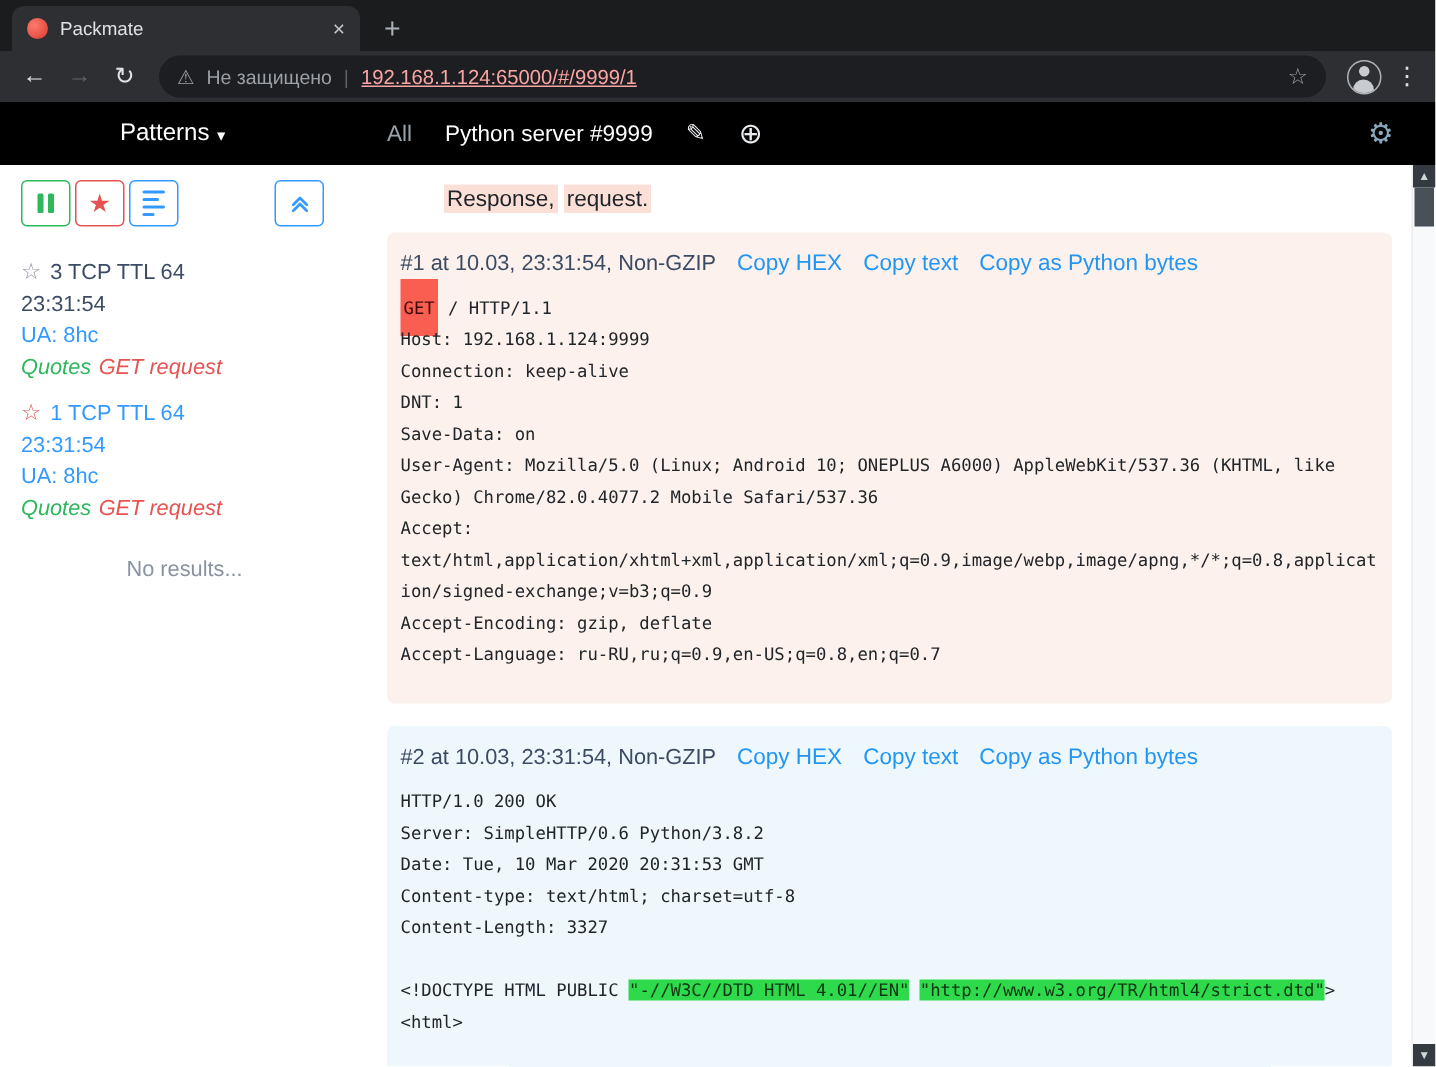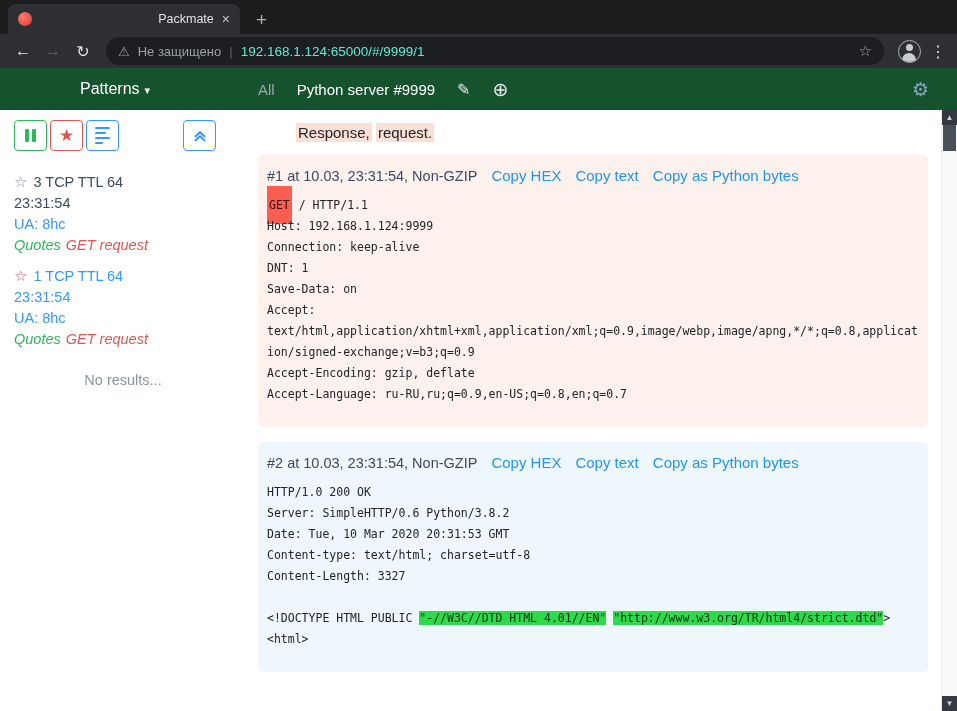--- a/index.html
+++ b/index.html
@@ -5,42 +5,42 @@
   *{margin:0;padding:0;box-sizing:border-box;}
   html,body{width:957px;height:711px;overflow:hidden;background:#fff;
     font-family:"Liberation Sans",sans-serif;}
 
   
   .tabstrip{height:34px;background:#1b1c1e;display:flex;align-items:flex-end;padding-left:8px;}
   .tab{width:232px;height:30px;background:#2d2f33;border-radius:8px 8px 0 0;
     display:flex;align-items:center;padding:0 10px;gap:8px;}
   .favicon{width:14px;height:14px;border-radius:50%;flex:none;
     background:radial-gradient(circle at 35% 35%,#ff7a6e,#d93a2e);}
-  .tab-title{color:#dfe1e5;font-size:12.5px;flex:1;white-space:nowrap;overflow:hidden;text-align:right;}
+  .tab-title{color:#dfe1e5;font-size:12.5px;flex:1;white-space:nowrap;overflow:hidden;}
   .tab-close{color:#c3c7cb;font-size:14px;}
   .newtab{color:#aab0b6;font-size:19px;margin:0 0 5px 16px;line-height:1;}
   .toolbar{height:34px;background:#2d2f33;display:flex;align-items:center;padding:0 8px;}
   .navbtn{color:#dfe1e5;font-size:16px;width:30px;text-align:center;}
   .navbtn.disabled{color:#5f6368;}
   .omnibox{flex:1;height:28px;background:#1d1e21;border-radius:14px;display:flex;
     align-items:center;padding:0 12px;margin:0 8px;color:#9aa0a6;font-size:13px;gap:8px;}
   .omni-warning{font-size:13px;color:#9aa0a6;}
   .omni-sep{color:#5f6368;}
-  .omnibox .url{color:#5eead4;font-size:13.5px;flex:1;white-space:nowrap;overflow:hidden;}
+  .omnibox .url{color:#fca5a5;font-size:13.5px;flex:1;white-space:nowrap;overflow:hidden;text-decoration:underline;}
   .omni-star{color:#9aa0a6;font-size:15px;}
   .avatar{width:23px;height:23px;border-radius:50%;border:1.5px solid #aeb3b9;
     position:relative;overflow:hidden;margin:0 6px;}
   .avatar::before{content:"";position:absolute;left:6.5px;top:3.5px;width:7px;height:7px;
     border-radius:50%;background:#c8ccd0;}
   .avatar::after{content:"";position:absolute;left:3px;top:12.5px;width:14px;height:9px;
     border-radius:7px 7px 0 0;background:#c8ccd0;}
   .menu-dots{color:#dfe1e5;font-size:16px;width:22px;text-align:center;}
 
   
-  .navbar{height:42px;background:#14532d;display:flex;align-items:center;position:relative;}
+  .navbar{height:42px;background:#000000;display:flex;align-items:center;position:relative;}
   .patterns{color:#fff;font-size:16px;margin-left:80px;display:flex;align-items:center;gap:5px;}
   .patterns .caret{font-size:11px;position:relative;top:1px;}
   .navtabs{position:absolute;left:258px;display:flex;align-items:center;gap:22px;}
   .nav-all{color:#9ba3aa;font-size:15px;}
   .nav-active{color:#fff;font-size:15px;}
   .nav-edit{color:#e9ecef;font-size:16px;}
   .nav-add{color:#e9ecef;font-size:19px;line-height:1;}
   .nav-gear{margin-left:auto;margin-right:28px;color:#8aa7bd;font-size:19px;}
 
   
@@ -180,20 +180,21 @@
     <div class="legend" id="legend"><span class="hl-pink">Response,</span><span> </span><span class="hl-pink">request.</span></div>
     <div id="packets">
         <div class="packet request">
           <div class="p-head"><span class="p-id">#1 at 10.03, 23:31:54, Non-GZIP</span><a class="p-link" href="#">Copy HEX</a><a class="p-link" href="#">Copy text</a><a class="p-link" href="#">Copy as Python bytes</a></div>
           <div class="p-body">
             <div class="p-line"><span class="hl-red">GET</span><span> / HTTP/1.1</span></div>
             <div class="p-line">Host: 192.168.1.124:9999</div>
             <div class="p-line">Connection: keep-alive</div>
             <div class="p-line">DNT: 1</div>
             <div class="p-line">Save-Data: on</div>
+            <div class="p-line">User-Agent: Mozilla/5.0 (Linux; Android 10; ONEPLUS A6000) AppleWebKit/537.36 (KHTML, like Gecko) Chrome/82.0.4077.2 Mobile Safari/537.36</div>
             <div class="p-line">Accept: text/html,application/xhtml+xml,application/xml;q=0.9,image/webp,image/apng,*/*;q=0.8,application/signed-exchange;v=b3;q=0.9</div>
             <div class="p-line">Accept-Encoding: gzip, deflate</div>
             <div class="p-line">Accept-Language: ru-RU,ru;q=0.9,en-US;q=0.8,en;q=0.7</div>
           </div>
         </div>
         <div class="packet response">
           <div class="p-head"><span class="p-id">#2 at 10.03, 23:31:54, Non-GZIP</span><a class="p-link" href="#">Copy HEX</a><a class="p-link" href="#">Copy text</a><a class="p-link" href="#">Copy as Python bytes</a></div>
           <div class="p-body">
             <div class="p-line">HTTP/1.0 200 OK</div>
             <div class="p-line">Server: SimpleHTTP/0.6 Python/3.8.2</div>

